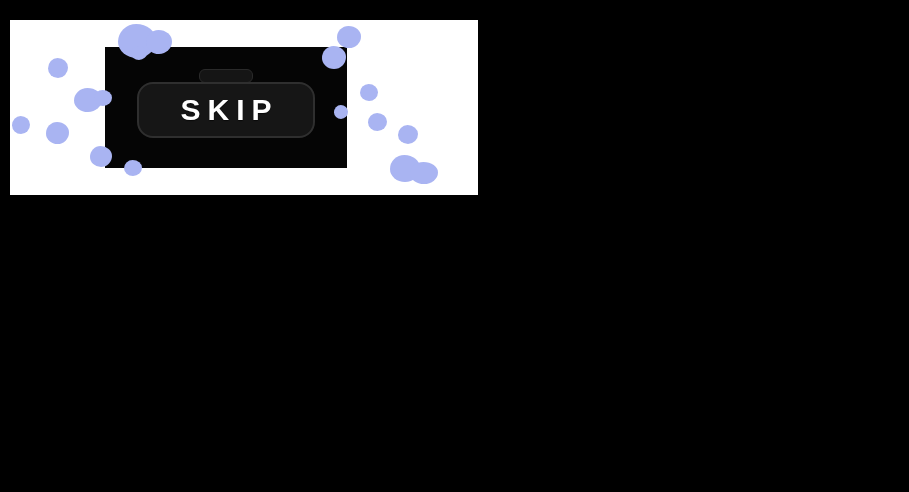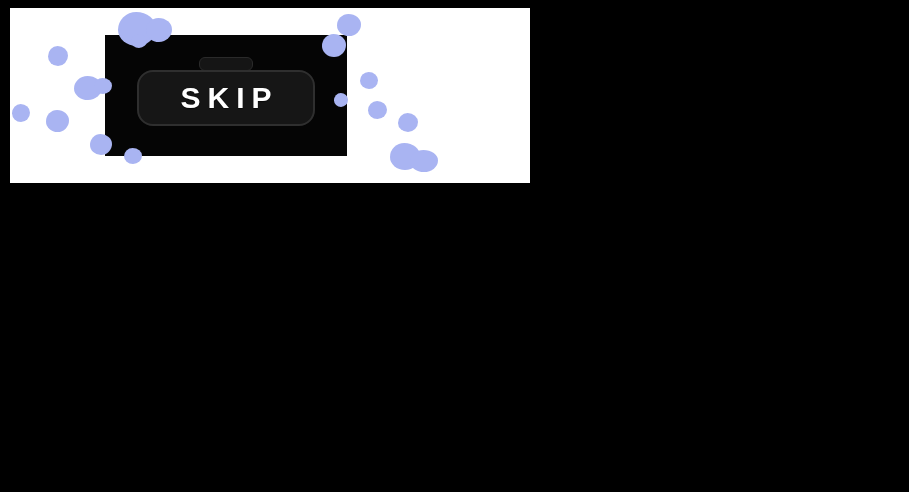--- a/index.html
+++ b/index.html
@@ -13,22 +13,22 @@
   }
   .stage {
     position: relative;
     width: 909px;
     height: 492px;
     background: var(--background, #000);
   }
   .panel {
     position: absolute;
     left: 10px;
-    top: 8px;
-    width: 520px;
+    top: 20px;
+    width: 468px;
     height: 175px;
     background: var(--panel, #fff);
   }
   .overlay {
     position: absolute;
     left: 95px;   
     top: 27px;    
     width: 242px;
     height: 121px;
     background: var(--overlay, #050505);

